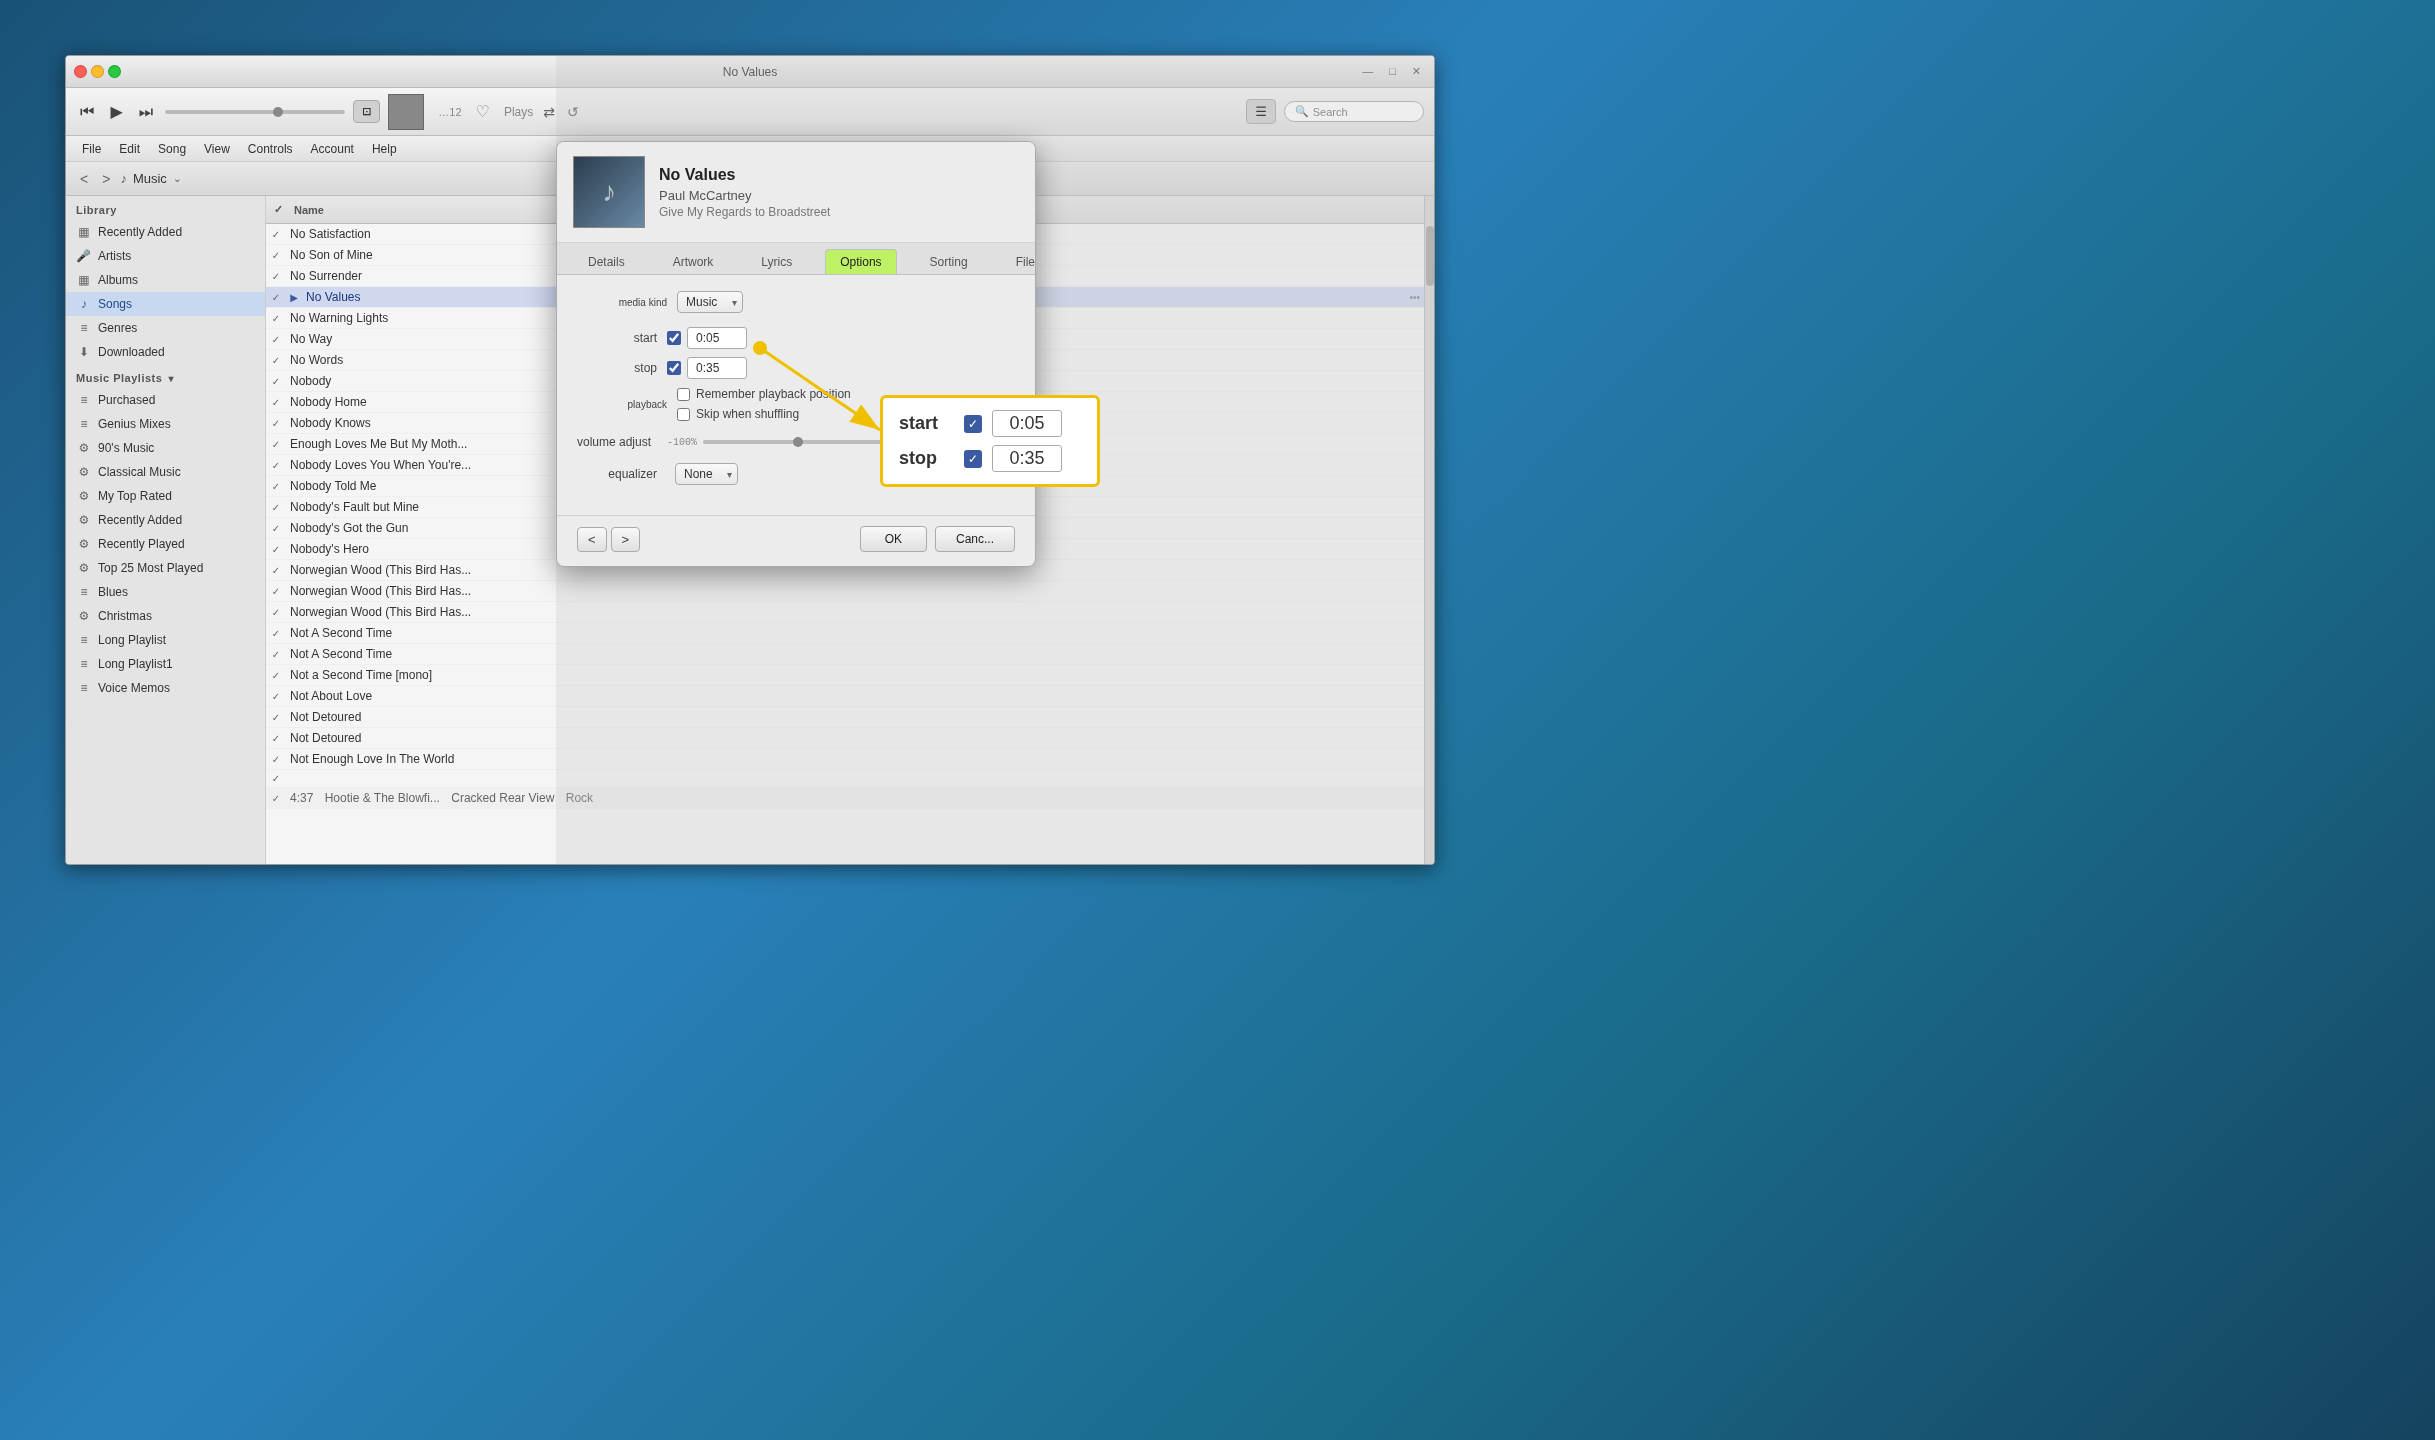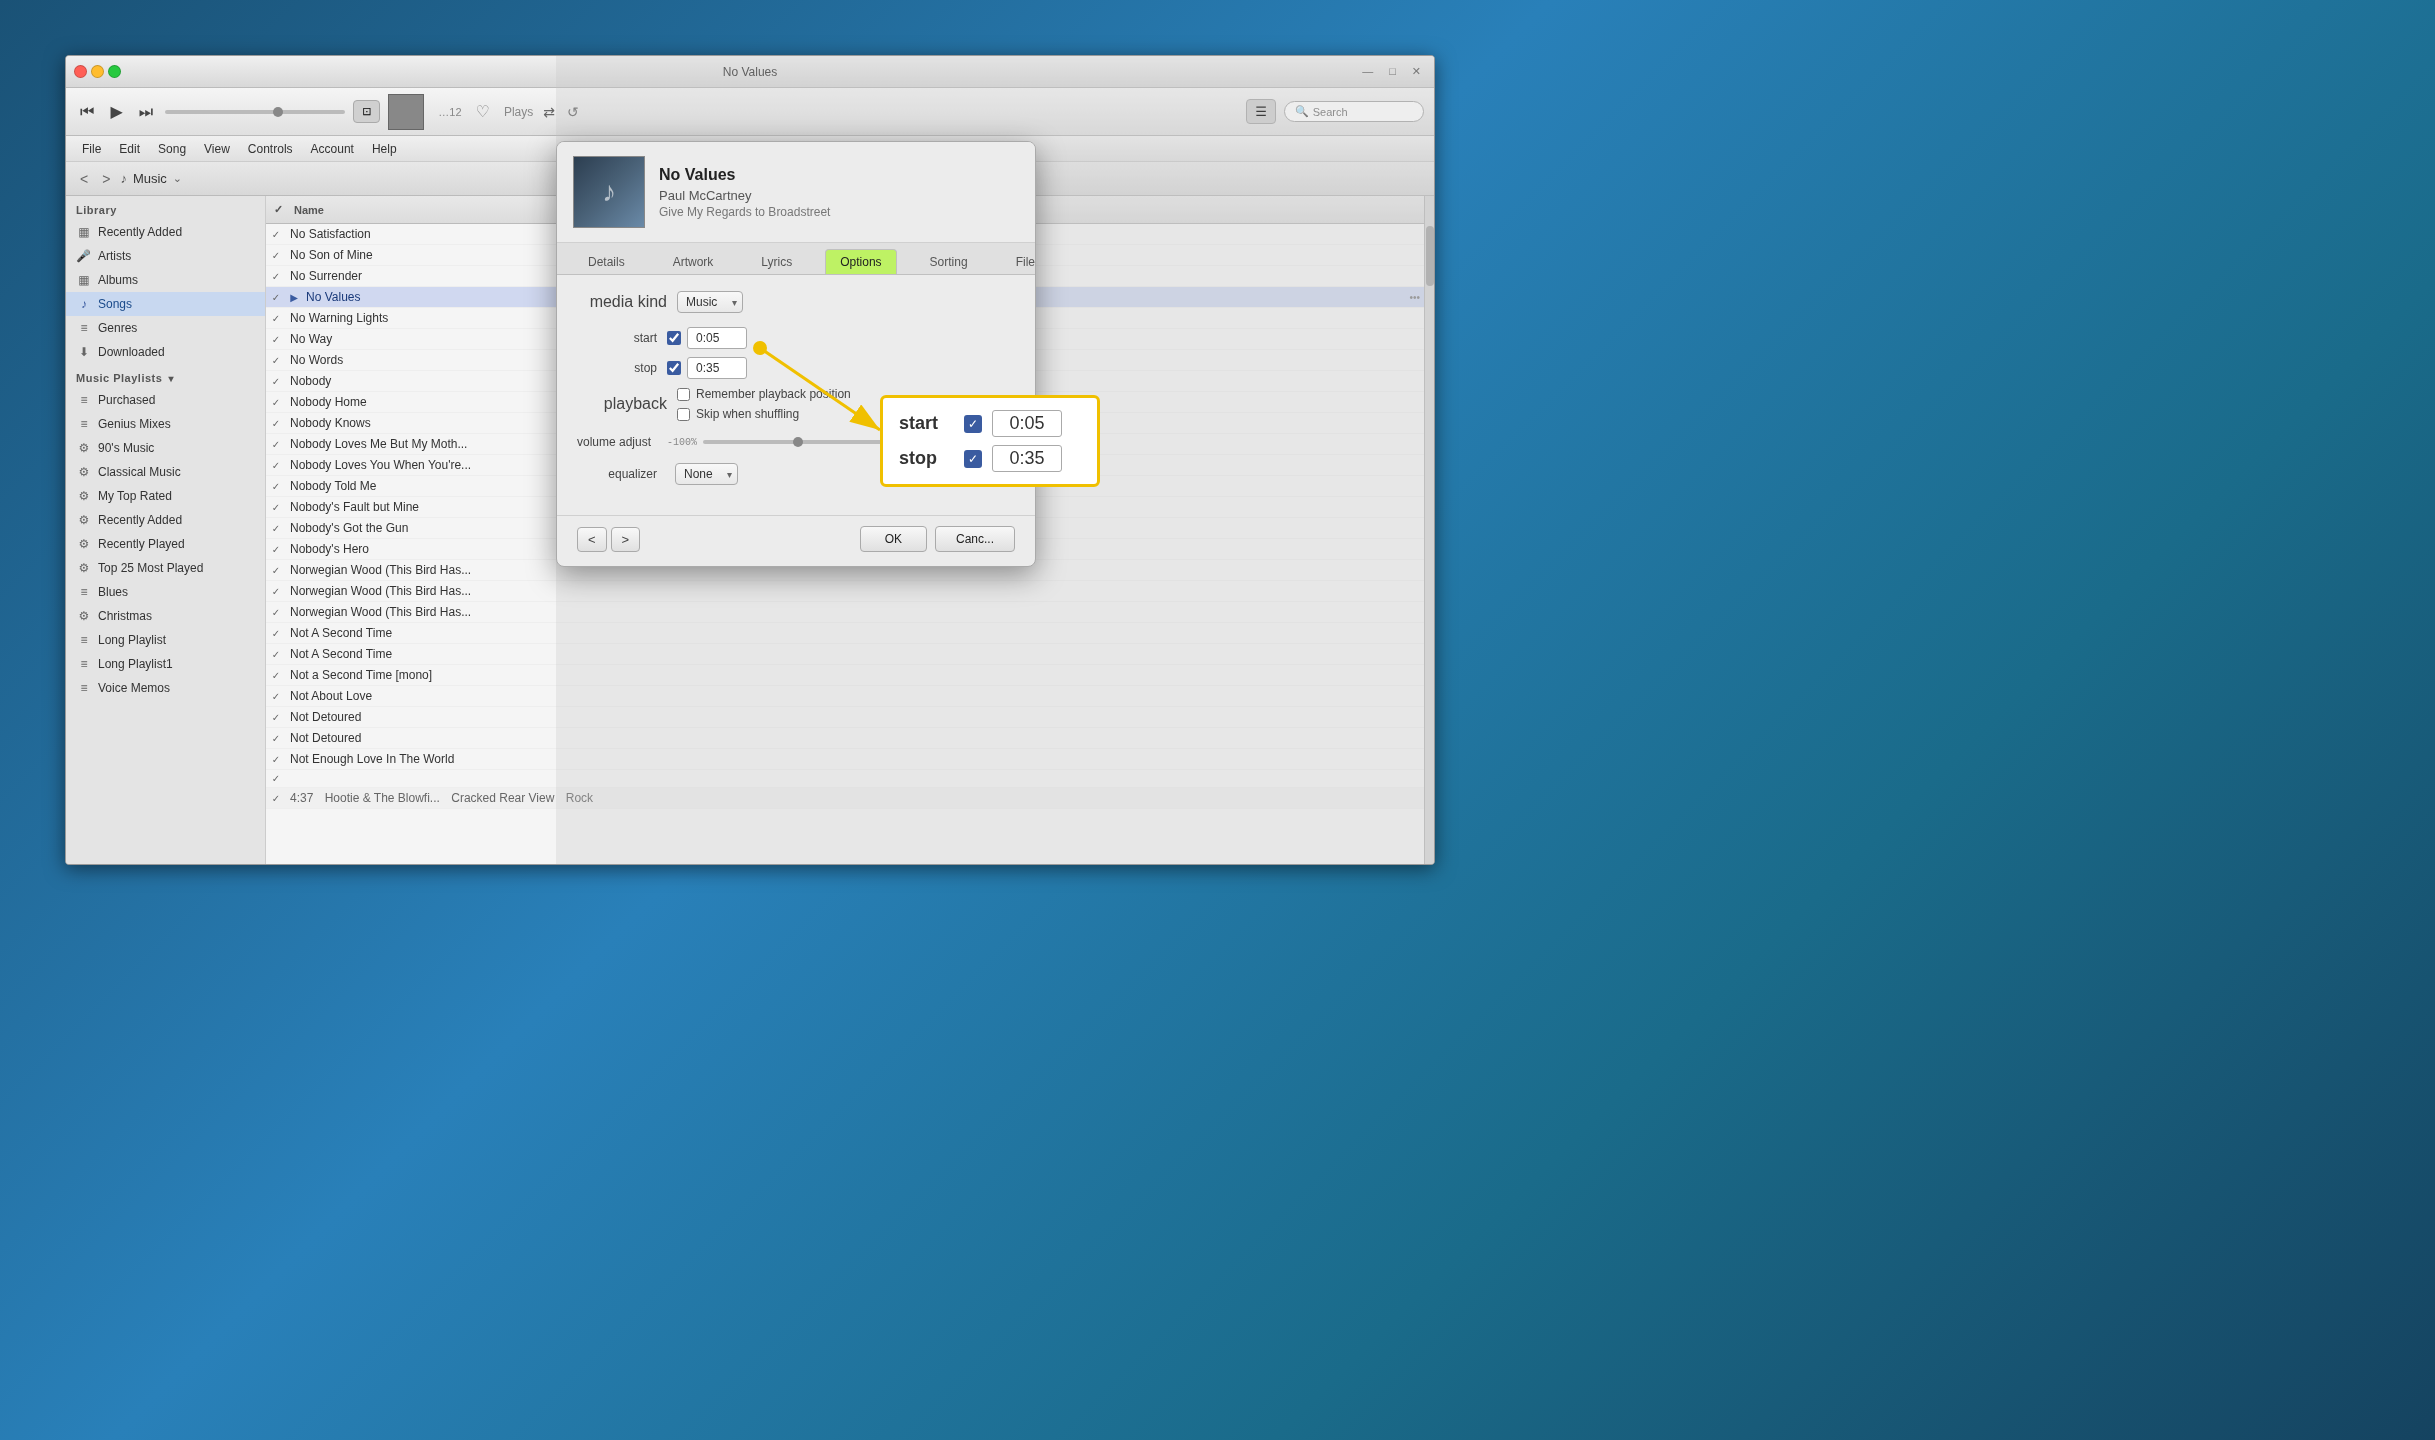--- a/index.html
+++ b/index.html
@@ -413,21 +413,21 @@
     .modal-body {
       padding: 16px 20px;
     }
     .form-row {
       display: flex;
       align-items: center;
       margin-bottom: 14px;
       gap: 10px;
     }
     .form-label {
-      font-size: 16px;
+      font-size: 10px;
       color: #444;
       width: 90px;
       text-align: right;
     }
     .dropdown-select {
       background: linear-gradient(to bottom, #f8f8f8, #e8e8e8);
       border: 1px solid #aaa;
       border-radius: 4px;
       padding: 3px 24px 3px 8px;
       font-size: 12px;
@@ -859,21 +859,21 @@
         <div class="song-row">
           <span class="song-check">✓</span>
           <span class="song-name">Nobody Home</span>
         </div>
         <div class="song-row">
           <span class="song-check">✓</span>
           <span class="song-name">Nobody Knows</span>
         </div>
         <div class="song-row">
           <span class="song-check">✓</span>
-          <span class="song-name">Nobody Loves Me But My Moth...</span>
+          <span class="song-name">Enough Loves Me But My Moth...</span>
         </div>
         <div class="song-row">
           <span class="song-check">✓</span>
           <span class="song-name">Nobody Loves You When You're...</span>
         </div>
         <div class="song-row">
           <span class="song-check">✓</span>
           <span class="song-name">Nobody Told Me</span>
         </div>
         <div class="song-row">

